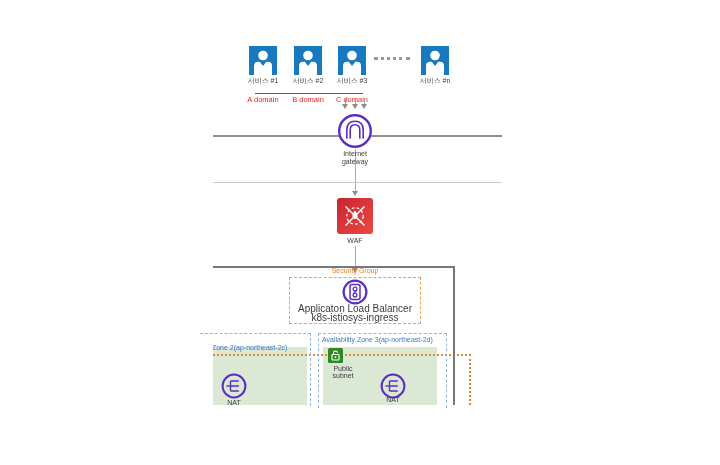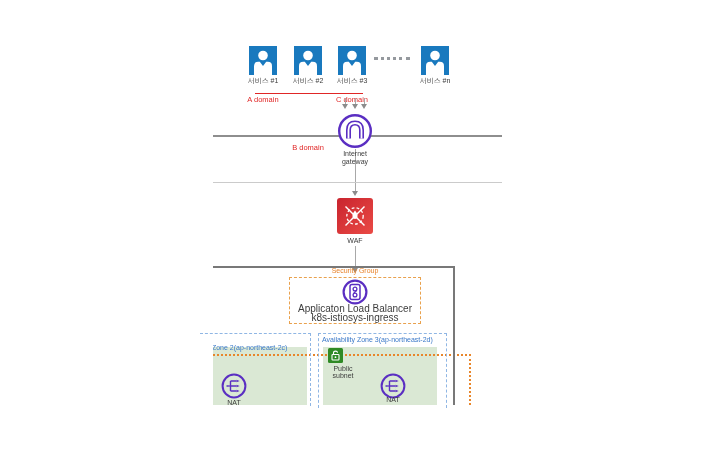--- a/index.html
+++ b/index.html
@@ -48,21 +48,21 @@
     </svg>
 
   <div class="abs lbl" style="left:237px;top:77px;width:52px;">서비스 #1</div>
   <div class="abs lbl" style="left:282px;top:77px;width:52px;">서비스 #2</div>
   <div class="abs lbl" style="left:326px;top:77px;width:52px;">서비스 #3</div>
   <div class="abs lbl" style="left:409px;top:77px;width:52px;">서비스 #n</div>
 
   <div class="abs" style="left:255px;top:92.5px;width:108px;height:1px;background:#E02626;"></div>
   <div class="abs ctr" style="left:237px;top:88px;width:52px;">
     <span class="domain">A domain</span></div>
-  <div class="abs ctr" style="left:282px;top:88px;width:52px;margin-top:48px;">
+  <div class="abs ctr" style="left:282px;top:88px;width:52px;">
     <span class="domain">B domain</span></div>
   <div class="abs ctr" style="left:326px;top:88px;width:52px;">
     <span class="domain">C domain</span></div>
 
   <div class="vline" style="left:345px;top:98px;height:6px;width:1px;"></div>
   <div class="vline" style="left:354.5px;top:98px;height:6px;width:1px;"></div>
   <div class="vline" style="left:364px;top:98px;height:6px;width:1px;"></div>
   <div class="arr" style="left:342px;top:104px;"></div>
   <div class="arr" style="left:351.5px;top:104px;"></div>
   <div class="arr" style="left:361px;top:104px;"></div>

